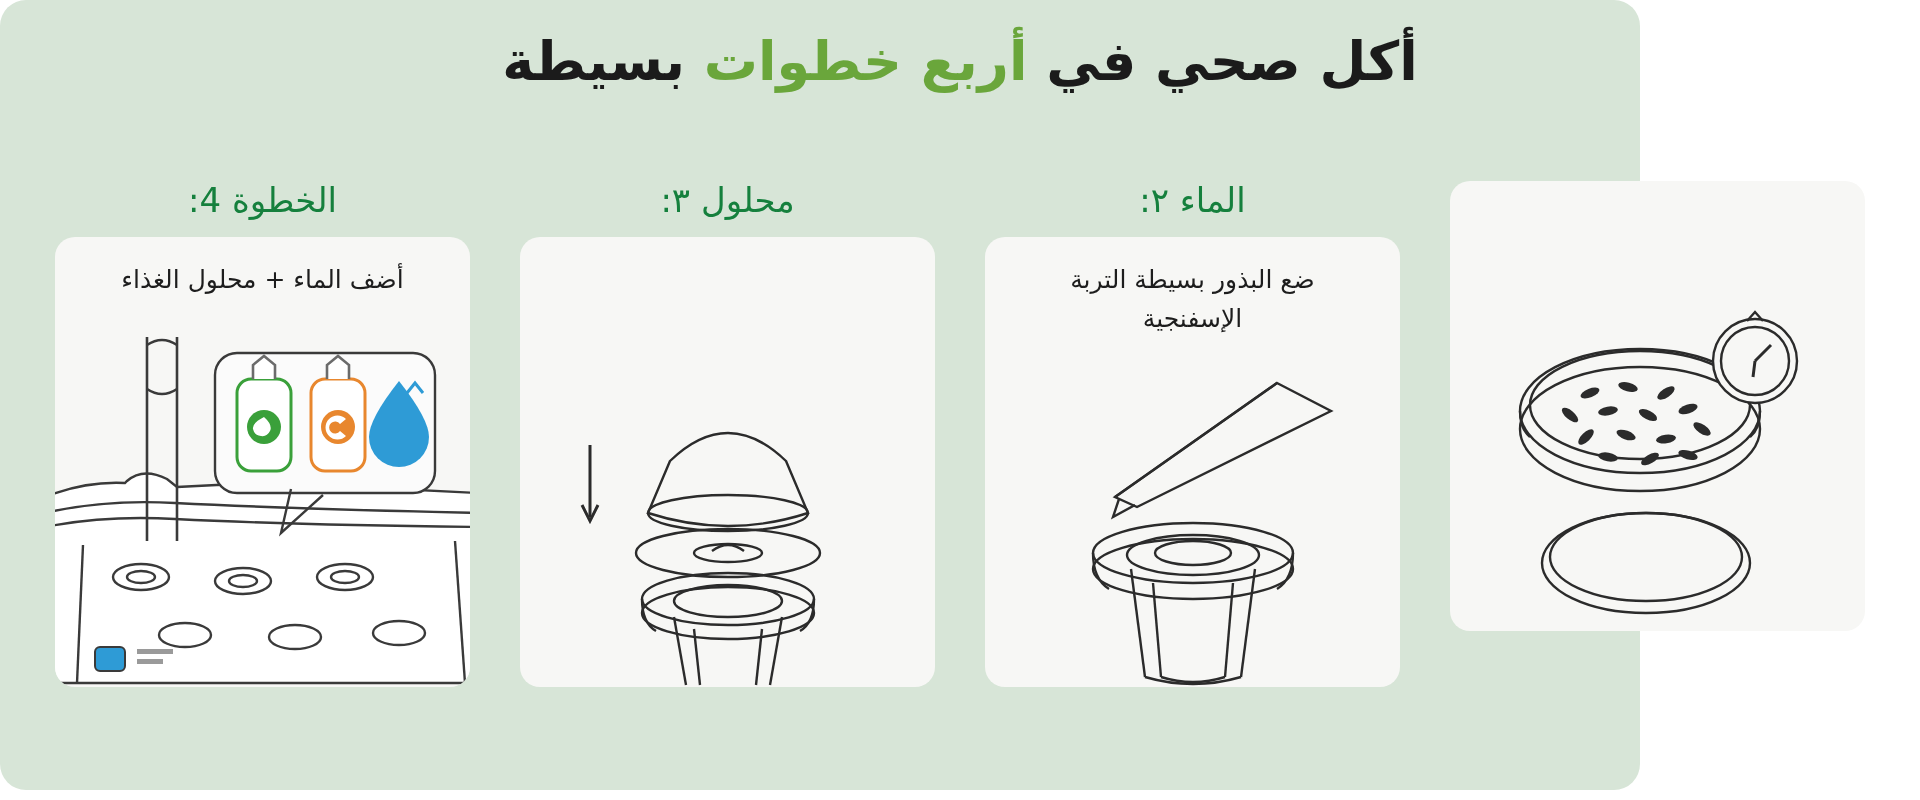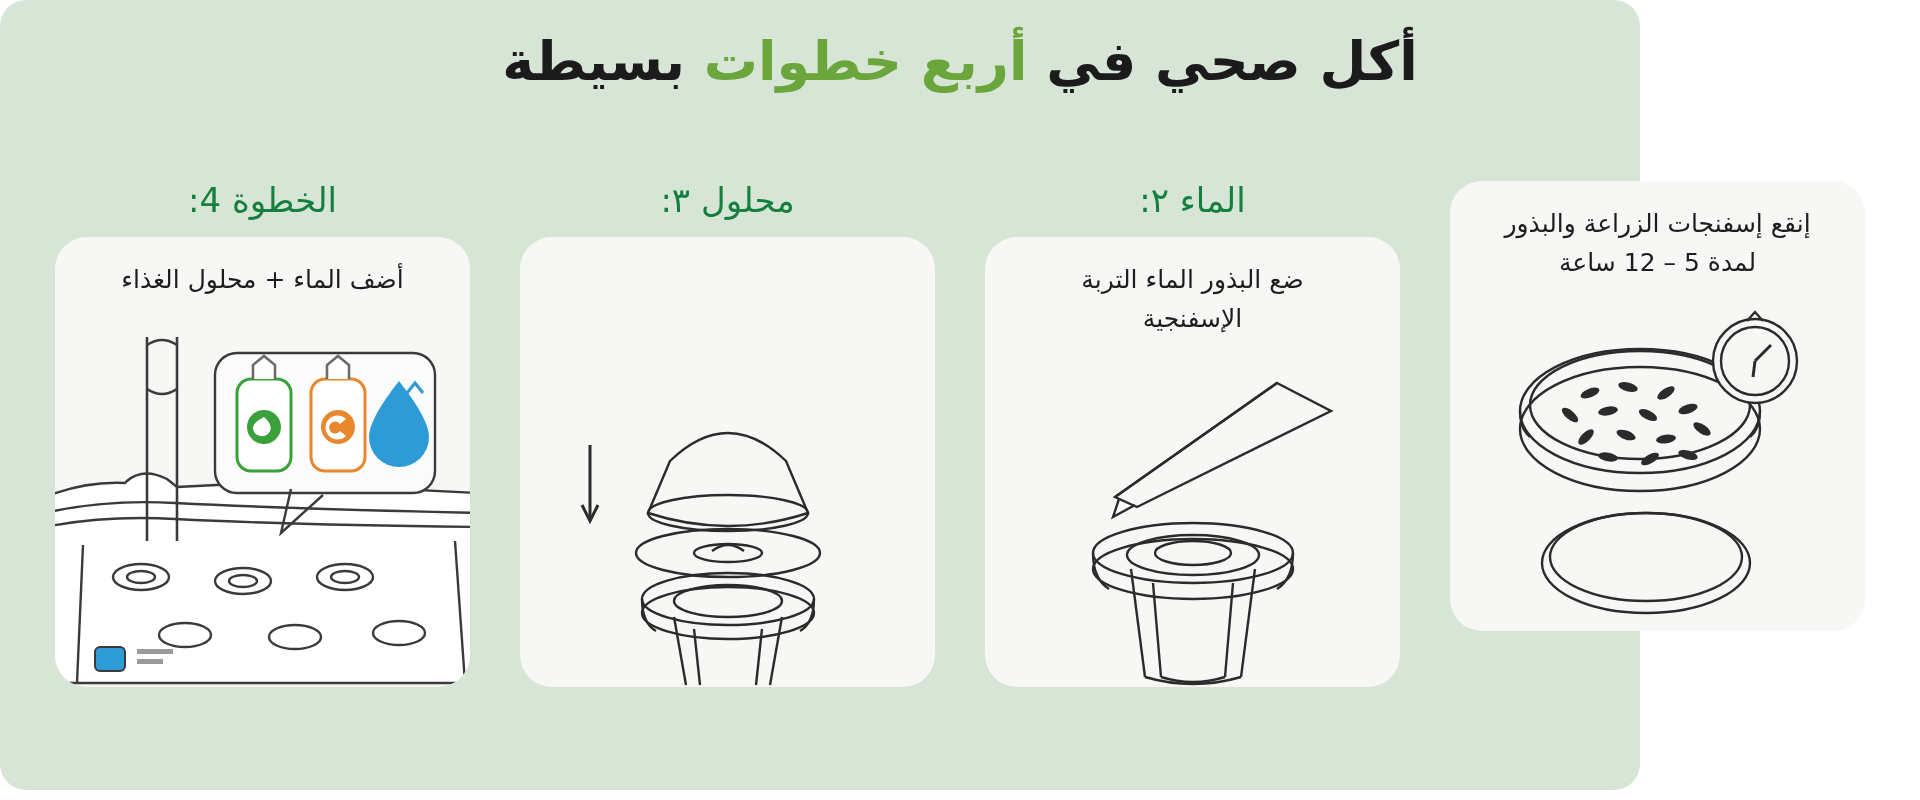--- a/index.html
+++ b/index.html
@@ -43,21 +43,21 @@
     direction:rtl;
     text-align:center;
     height:56px;
     line-height:50px;
     white-space:nowrap;
   }
   .card{
     margin-top:6px;
     width:415px;height:450px;
     background:#f7f7f5;
-    border-radius:32px;
+    border-radius:20px;
     position:relative;
     overflow:hidden;
     box-sizing:border-box;
   }
   .card-text{
     position:absolute;top:24px;left:0;width:100%;
     padding:0 46px;
     box-sizing:border-box;
     text-align:center;
     direction:rtl;
@@ -77,21 +77,20 @@
 <div class="banner">
 
   <div class="title">
     <span>أكل صحي في </span><span class="hl">أربع خطوات</span><span> بسيطة</span>
   </div>
 
   <div class="steps">
 
     <div class="step">
       <div class="card">
-        <div class="card-text">إنقع إسفنجات الزراعة والبذور لمدة 5 – 12 ساعة</div>
         <div class="art">
           <svg viewBox="0 0 415 330" xmlns="http://www.w3.org/2000/svg">
             <g fill="none" stroke="#2b2b2b" stroke-width="2.4">
               <ellipse cx="190" cy="110" rx="120" ry="62"></ellipse>
               <ellipse cx="190" cy="104" rx="110" ry="54"></ellipse>
               <path d="M70 110 q0 18 10 26"></path>
               <path d="M310 110 q0 18 -10 26"></path>
               <ellipse cx="190" cy="128" rx="120" ry="62"></ellipse>
               <ellipse cx="196" cy="262" rx="104" ry="50"></ellipse>
               <ellipse cx="196" cy="256" rx="96" ry="44"></ellipse>
@@ -118,21 +117,21 @@
               <ellipse cx="238" cy="154" rx="10" ry="4.4" transform="rotate(16 238 154)"></ellipse>
             </g>
           </svg>
         </div>
       </div>
     </div>
 
     <div class="step">
       <div class="step-label">الماء ٢:</div>
       <div class="card">
-        <div class="card-text">ضع البذور الماء التربة الإسفنجية</div>
+        <div class="card-text">ضع البذور بسيطة التربة الإسفنجية</div>
         <div class="art">
           <svg viewBox="0 0 415 330" xmlns="http://www.w3.org/2000/svg">
             <g fill="none" stroke="#2b2b2b" stroke-width="2.4">
               <path d="M292 26 L346 54 L152 150 L130 140 Z"></path>
               <path d="M292 26 L130 140"></path>
               <path d="M150 148 L128 160 L134 142"></path>
               <ellipse cx="208" cy="196" rx="100" ry="30"></ellipse>
               <path d="M108 196 q0 26 16 36"></path>
               <path d="M308 196 q0 26 -16 36"></path>
               <ellipse cx="208" cy="212" rx="100" ry="30"></ellipse>

